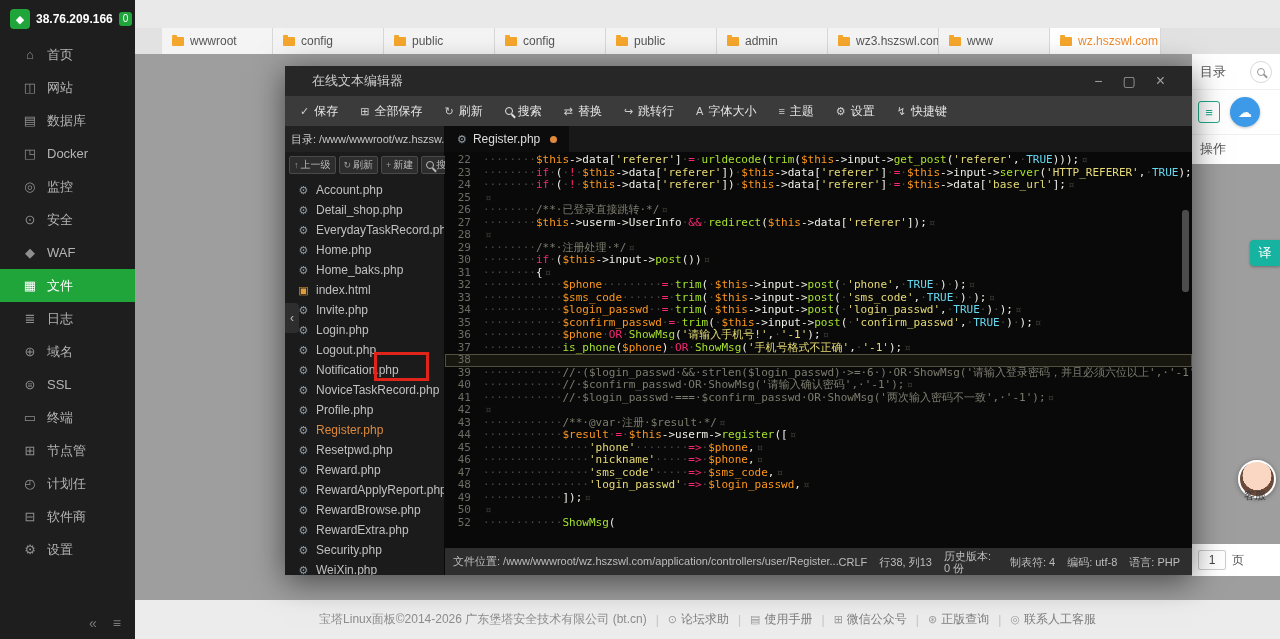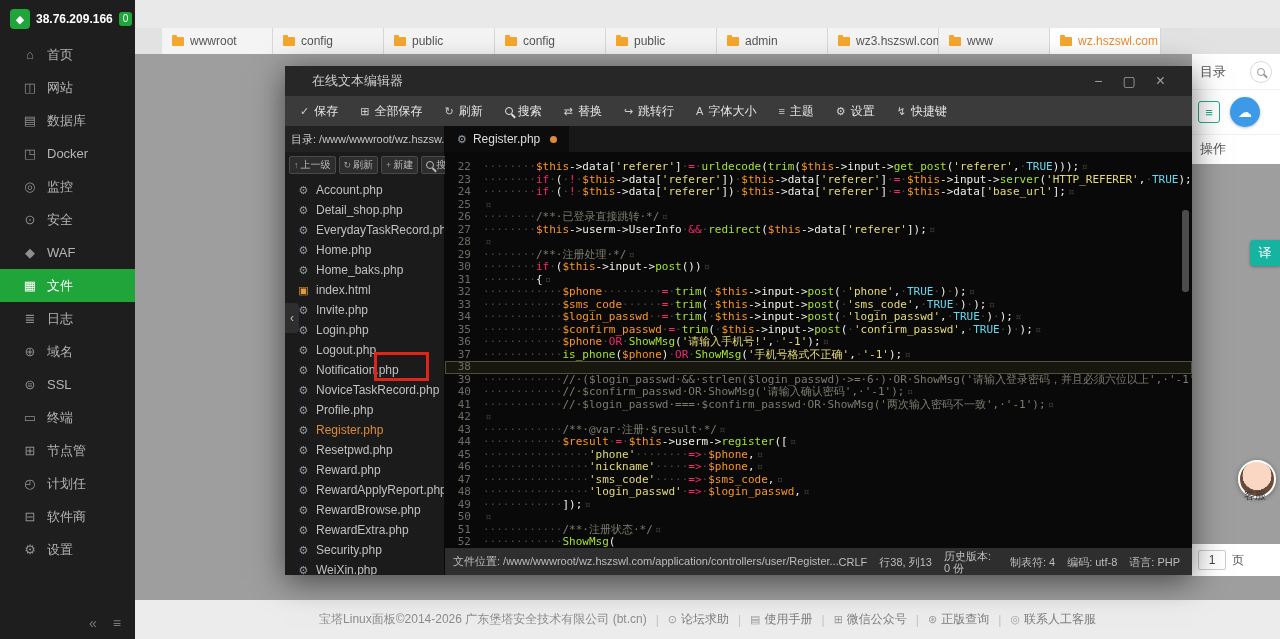--- a/index.html
+++ b/index.html
@@ -79,21 +79,21 @@
   .tf .fi{width:13px;margin-right:6px;font-size:11px;color:#8d97a1;text-align:center;flex:none;}
   .tf .fi-html{color:#e39b3a;}
   .tf.active .tf-name{color:#de8a3d;}
 
   
   .m-right{flex:1;display:flex;flex-direction:column;min-width:0;}
   .tabbar{height:26px;background:#181818;display:flex;align-items:flex-end;}
   .etab{display:flex;align-items:center;height:26px;padding:0 12px;background:#0c0c0c;color:#dddddd;font-size:12px;cursor:pointer;}
   .etab .ico{font-size:11px;color:#96a0a8;margin-right:6px;}
   .dot{width:7px;height:7px;border-radius:50%;background:#e08a3c;margin-left:10px;}
-  .codewrap{flex:1;background:#090909;position:relative;overflow:hidden;padding-top:9px;}
+  .codewrap{flex:1;background:#090909;position:relative;overflow:hidden;padding-top:2px;}
   .cl{display:flex;height:12.5px;line-height:12.5px;font-family:"DejaVu Sans Mono",monospace;font-size:11px;white-space:pre;}
   .cl .ln{display:inline-block;width:26px;text-align:right;color:#6c6c64;margin-right:12px;flex:none;}
   .cl .ct{white-space:pre;}
   .cl.cur{background:#17170f;box-shadow:inset 0 0 0 1px #51513e;}
   .tk-w{color:#4a4b43;} .tk-d{color:#efefe8;} .tk-v{color:#fd971f;} .tk-k{color:#f92672;}
   .tk-f{color:#a6e22e;} .tk-s{color:#e6db74;} .tk-c{color:#66d9ef;} .tk-m{color:#7c7c6f;}
   .tk-e{color:#3c3c36;margin-left:2px;}
   .vscroll{position:absolute;right:3px;top:58px;width:7px;height:82px;background:#4c4c4c;border-radius:3px;}
 
   
@@ -474,21 +474,20 @@
               <div class="cl" data-interactable="false"><span class="ln" data-interactable="false">41</span><span class="ct" data-interactable="false"><span class="tk-w">············</span><span class="tk-m">//·$login_passwd·===·$confirm_passwd·OR·ShowMsg('两次输入密码不一致',·'-1');</span><span class="tk-e">¤</span></span></div>
               <div class="cl" data-interactable="false"><span class="ln" data-interactable="false">42</span><span class="ct" data-interactable="false"><span class="tk-e">¤</span></span></div>
               <div class="cl" data-interactable="false"><span class="ln" data-interactable="false">43</span><span class="ct" data-interactable="false"><span class="tk-w">············</span><span class="tk-m">/**·@var·注册·$result·*/</span><span class="tk-e">¤</span></span></div>
               <div class="cl" data-interactable="false"><span class="ln" data-interactable="false">44</span><span class="ct" data-interactable="false"><span class="tk-w">············</span><span class="tk-v">$result</span><span class="tk-w">·</span><span class="tk-k">=</span><span class="tk-w">·</span><span class="tk-v">$this</span><span class="tk-d">-&gt;userm-&gt;</span><span class="tk-f">register</span><span class="tk-d">([</span><span class="tk-e">¤</span></span></div>
               <div class="cl" data-interactable="false"><span class="ln" data-interactable="false">45</span><span class="ct" data-interactable="false"><span class="tk-w">················</span><span class="tk-s">'phone'</span><span class="tk-w">········</span><span class="tk-k">=&gt;</span><span class="tk-w">·</span><span class="tk-v">$phone</span><span class="tk-d">,</span><span class="tk-e">¤</span></span></div>
               <div class="cl" data-interactable="false"><span class="ln" data-interactable="false">46</span><span class="ct" data-interactable="false"><span class="tk-w">················</span><span class="tk-s">'nickname'</span><span class="tk-w">·····</span><span class="tk-k">=&gt;</span><span class="tk-w">·</span><span class="tk-v">$phone</span><span class="tk-d">,</span><span class="tk-e">¤</span></span></div>
               <div class="cl" data-interactable="false"><span class="ln" data-interactable="false">47</span><span class="ct" data-interactable="false"><span class="tk-w">················</span><span class="tk-s">'sms_code'</span><span class="tk-w">·····</span><span class="tk-k">=&gt;</span><span class="tk-w">·</span><span class="tk-v">$sms_code</span><span class="tk-d">,</span><span class="tk-e">¤</span></span></div>
               <div class="cl" data-interactable="false"><span class="ln" data-interactable="false">48</span><span class="ct" data-interactable="false"><span class="tk-w">················</span><span class="tk-s">'login_passwd'</span><span class="tk-w">·</span><span class="tk-k">=&gt;</span><span class="tk-w">·</span><span class="tk-v">$login_passwd</span><span class="tk-d">,</span><span class="tk-e">¤</span></span></div>
               <div class="cl" data-interactable="false"><span class="ln" data-interactable="false">49</span><span class="ct" data-interactable="false"><span class="tk-w">············</span><span class="tk-d">]);</span><span class="tk-e">¤</span></span></div>
               <div class="cl" data-interactable="false"><span class="ln" data-interactable="false">50</span><span class="ct" data-interactable="false"><span class="tk-e">¤</span></span></div>
-              <div class="cl" data-interactable="false"><span class="ln" data-interactable="false">51</span><span class="ct" data-interactable="false"><span class="tk-w">············</span><span class="tk-m">/**·注册状态·*/</span><span class="tk-e">¤</span></span></div>
               <div class="cl" data-interactable="false"><span class="ln" data-interactable="false">52</span><span class="ct" data-interactable="false"><span class="tk-w">············</span><span class="tk-f">ShowMsg</span><span class="tk-d">(</span></span></div>
             </div>
           <div class="vscroll" data-interactable="true"></div>
         </div>
         <div class="statusbar" data-interactable="false">
           <span class="st-loc" data-interactable="false">文件位置: /www/wwwroot/wz.hszswl.com/application/controllers/user/Register....</span>
           <span id="stcells" data-interactable="false">
               <div class="st-cell" data-interactable="false">CRLF</div>
               <div class="st-cell" data-interactable="false">行38, 列13</div>
               <div class="st-cell" data-interactable="false">历史版本: 0 份</div>

